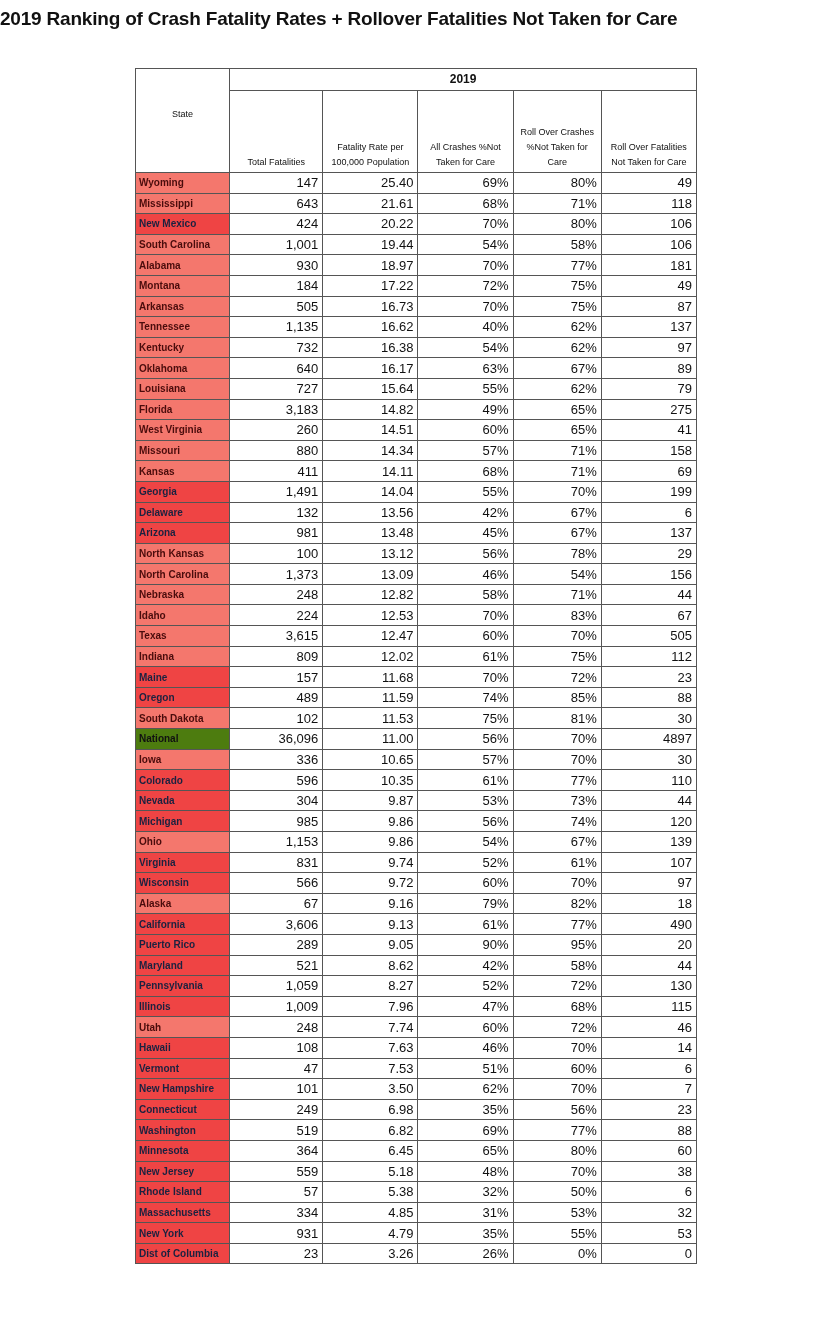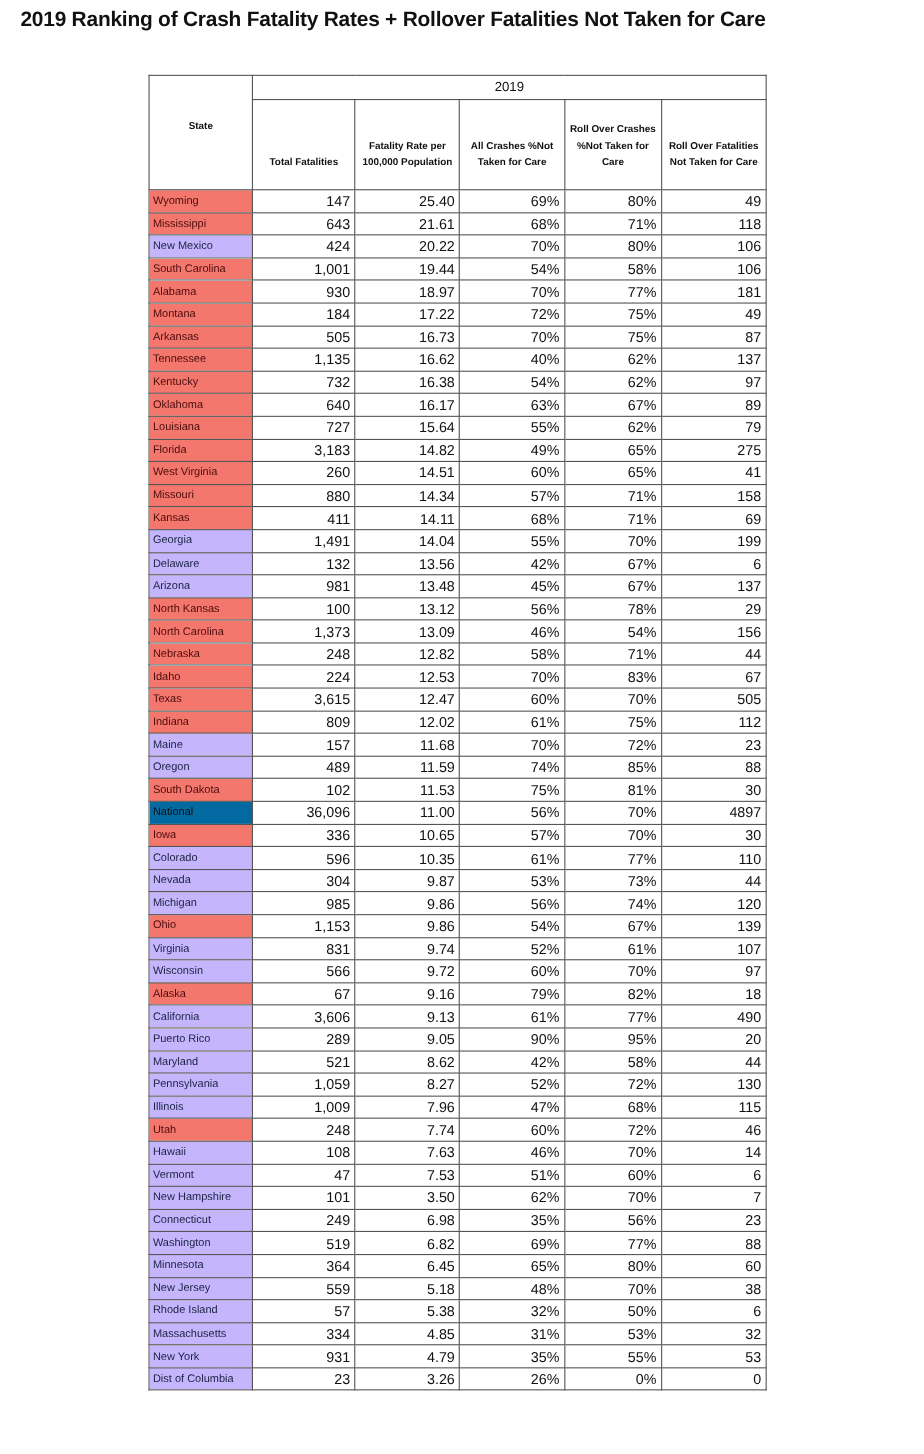--- a/index.html
+++ b/index.html
@@ -1,31 +1,31 @@
 <!DOCTYPE html>
 <html><head>
 <meta charset="utf-8">
 <style>
   html, body { margin: 0; padding: 0; background: #ffffff; }
   body { width: 840px; height: 1322px; position: relative; overflow: hidden;
          font-family: "Liberation Sans", sans-serif; color: #111; }
-  .title { position: absolute; top: 8px; left: 0; width: 696px; text-align: right;
+  .title { position: absolute; top: 8px; left: 0; width: 696px; text-align: left;
            font-size: 19px; font-weight: bold; letter-spacing: -0.2px; }
   table { position: absolute; left: 135px; top: 68px; border-collapse: collapse;
           table-layout: fixed; width: 562px; }
   td, th { border: 1px solid #555; padding: 0 4px; height: 20.6px; box-sizing: border-box;
            font-size: 13px; }
-  th { font-size: 9px; font-weight: bold; text-align: center; line-height: 15px; vertical-align: bottom; padding-bottom: 17px; }
+  th { font-size: 9px; font-weight: normal; text-align: center; line-height: 15px; vertical-align: bottom; padding-bottom: 2px; }
   th.state-h { vertical-align: top; padding-top: 38px; }
-  th.year { font-size: 12px; font-weight: normal; height: 22px; vertical-align: middle; padding: 0; }
+  th.year { font-size: 12px; font-weight: bold; height: 22px; vertical-align: middle; padding: 0; }
   td.num { text-align: right; }
-  td.state { font-size: 10px; font-weight: normal; padding: 0 3px; white-space: nowrap; overflow: hidden; }
+  td.state { font-size: 10px; font-weight: bold; padding: 0 3px; white-space: nowrap; overflow: hidden; }
   td.red { background: #f4776d; color: #4a0c0c; }
-  td.blue { background: #c4b5fd; color: #1a2240; }
-  td.white { background: #0369a1; color: #111; }
+  td.blue { background: #ef4444; color: #1a2240; }
+  td.white { background: #4d7c0f; color: #111; }
   col.c0 { width: 93px; } col.c1 { width: 92px; } col.c2 { width: 94px; }
   col.c3 { width: 94px; } col.c4 { width: 87px; } col.c5 { width: 94px; }
 </style>
 </head>
 <body>
 
 <div class="title">2019 Ranking of Crash Fatality Rates + Rollover Fatalities Not Taken for Care</div>
 
 <table>
   <colgroup>

